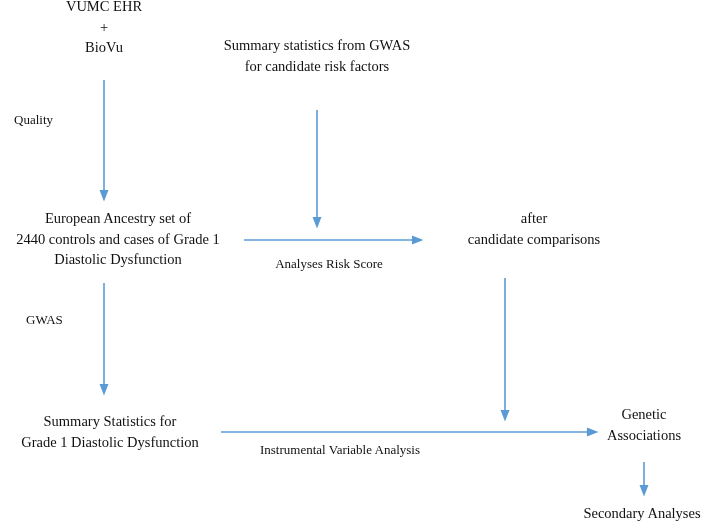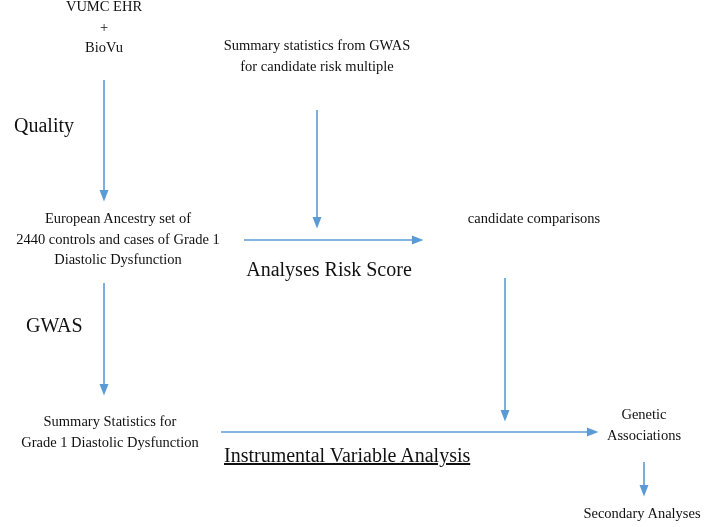--- a/index.html
+++ b/index.html
@@ -21,21 +21,21 @@
     position: absolute;
     text-align: center;
     font-size: 14.5px;
     line-height: 1.42;
     color: #111111;
     white-space: nowrap;
   }
   .edge-label {
     position: absolute;
     text-align: center;
-    font-size: 20px;
+    font-size: 13px;
     line-height: 1.42;
     color: #111111;
     white-space: nowrap;
   }
   .node-line { display: block; }
   svg.arrows {
     position: absolute;
     left: 0;
     top: 0;
     width: 709px;
@@ -71,51 +71,52 @@
   </svg>
 
   <div class="node" style="left:24px; top:-4px; width:160px;">
     <span class="node-line">VUMC EHR</span>
     <span class="node-line">+</span>
     <span class="node-line">BioVu</span>
   </div>
 
   <div class="node" style="left:181px; top:35px; width:272px;">
     <span class="node-line">Summary statistics from GWAS</span>
-    <span class="node-line">for candidate risk multiple</span>
+    <span class="node-line">for candidate risk factors</span>
   </div>
 
   <div class="edge-label" style="left:14px; top:111px; width:78px; text-align:left;">
     <span class="node-line">Quality</span>
   </div>
 
   <div class="node" style="left:-8px; top:208px; width:252px;">
     <span class="node-line">European Ancestry set of</span>
     <span class="node-line">2440 controls and cases of Grade 1</span>
     <span class="node-line">Diastolic Dysfunction</span>
   </div>
 
   <div class="node" style="left:420px; top:208px; width:228px;">
+    <span class="node-line">after</span>
     <span class="node-line">candidate comparisons</span>
   </div>
 
   <div class="edge-label" style="left:243px; top:255px; width:172px;">
     <span class="node-line">Analyses Risk Score</span>
   </div>
 
   <div class="edge-label" style="left:26px; top:311px; width:60px; text-align:left;">
     <span class="node-line">GWAS</span>
   </div>
 
   <div class="node" style="left:-4px; top:411px; width:228px;">
     <span class="node-line">Summary Statistics for</span>
     <span class="node-line">Grade 1 Diastolic Dysfunction</span>
   </div>
 
-  <div class="edge-label" style="left:224px; top:441px; width:232px;text-decoration:underline;">
+  <div class="edge-label" style="left:224px; top:441px; width:232px;">
     <span class="node-line">Instrumental Variable Analysis</span>
   </div>
 
   <div class="node" style="left:576px; top:404px; width:136px;">
     <span class="node-line">Genetic</span>
     <span class="node-line">Associations</span>
   </div>
 
   <div class="node" style="left:566px; top:503px; width:152px;">
     <span class="node-line">Secondary Analyses</span>

